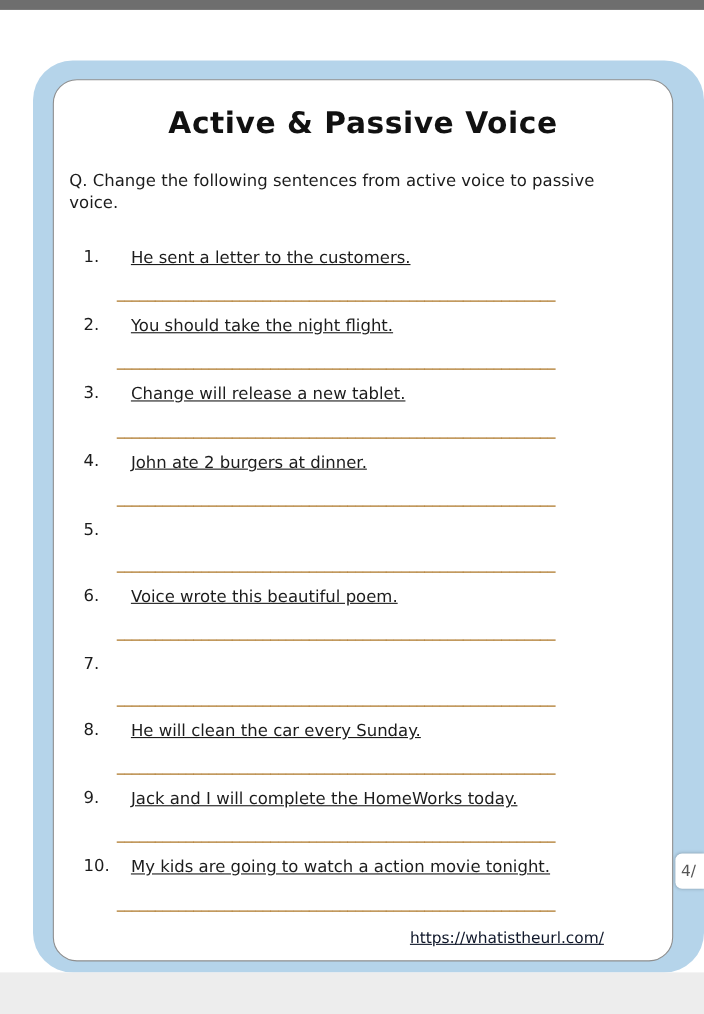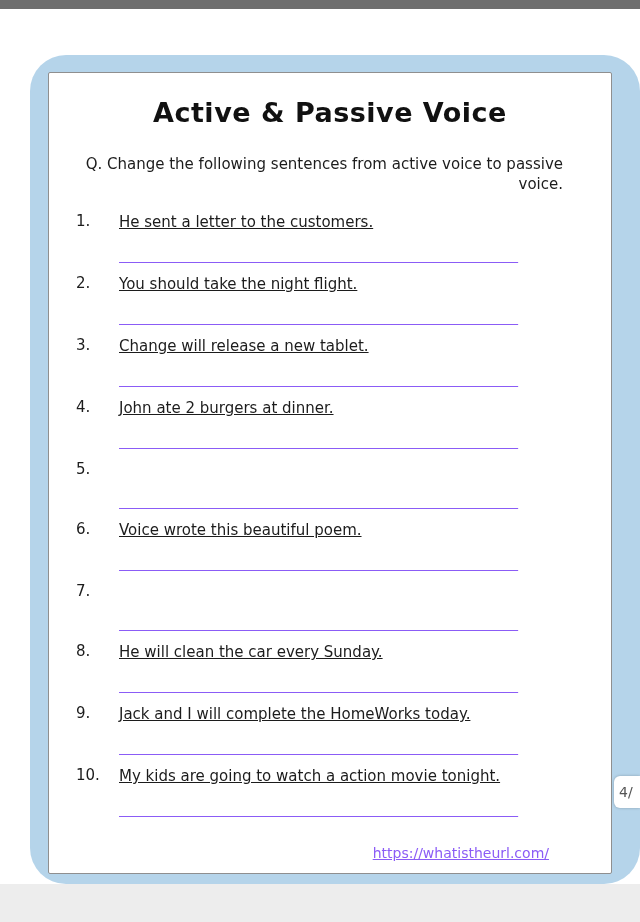--- a/index.html
+++ b/index.html
@@ -24,38 +24,37 @@
     position: absolute; left: 30px; top: 55px;
     width: 610px; height: 829px;
     background: #b5d4ea;
     border-radius: 36px;
   }
   .worksheet-card {
     position: absolute; left: 48px; top: 72px;
     width: 564px; height: 802px;
     background: #ffffff;
     border: 1px solid #8f8f8f;
-    border-radius: 2px;
+    border-radius: 22px;
     padding: 24px 14px 18px 14px;
   }
   .page-title {
     text-align: center;
     font-size: 27px;
     font-weight: bold;
     color: #111111;
     letter-spacing: 0.5px;
     margin-bottom: 26px;
   }
   .instruction {
     font-size: 15px;
     line-height: 20px;
     color: #1c1c1c;
     max-width: 500px;
-    margin-bottom: 18px;
-    text-align: right;
+    margin-bottom: 30px;
   }
   .question-list {
     margin-left: 13px;
   }
   .question-block {
     margin-bottom: 10px;
   }
   .question-row {
     display: flex;
     align-items: flex-start;
@@ -66,35 +65,35 @@
     font-size: 15px;
     color: #1c1c1c;
   }
   .q-text {
     font-size: 15px;
     line-height: 20px;
     color: #1c1c1c;
     text-decoration: underline;
   }
   .answer-line {
-    margin-left: 43px;
+    margin-left: 30px;
     margin-top: 14px;
     font-size: 14px;
     line-height: 18px;
-    color: #8b5cf6;
+    color: #a16207;
     white-space: nowrap;
     overflow: hidden;
     max-width: 412px;
   }
   .footer-link {
     position: absolute;
     right: 62px;
     bottom: 12px;
     font-size: 14px;
-    color: #8b5cf6;
+    color: #0f172a;
     text-decoration: underline;
     cursor: pointer;
   }
   .page-indicator {
     position: absolute;
     right: 0; top: 776px;
     width: 26px; height: 32px;
     background: #ffffff;
     border-radius: 6px 0 0 6px;
     box-shadow: 0 0 3px rgba(0,0,0,0.25);

